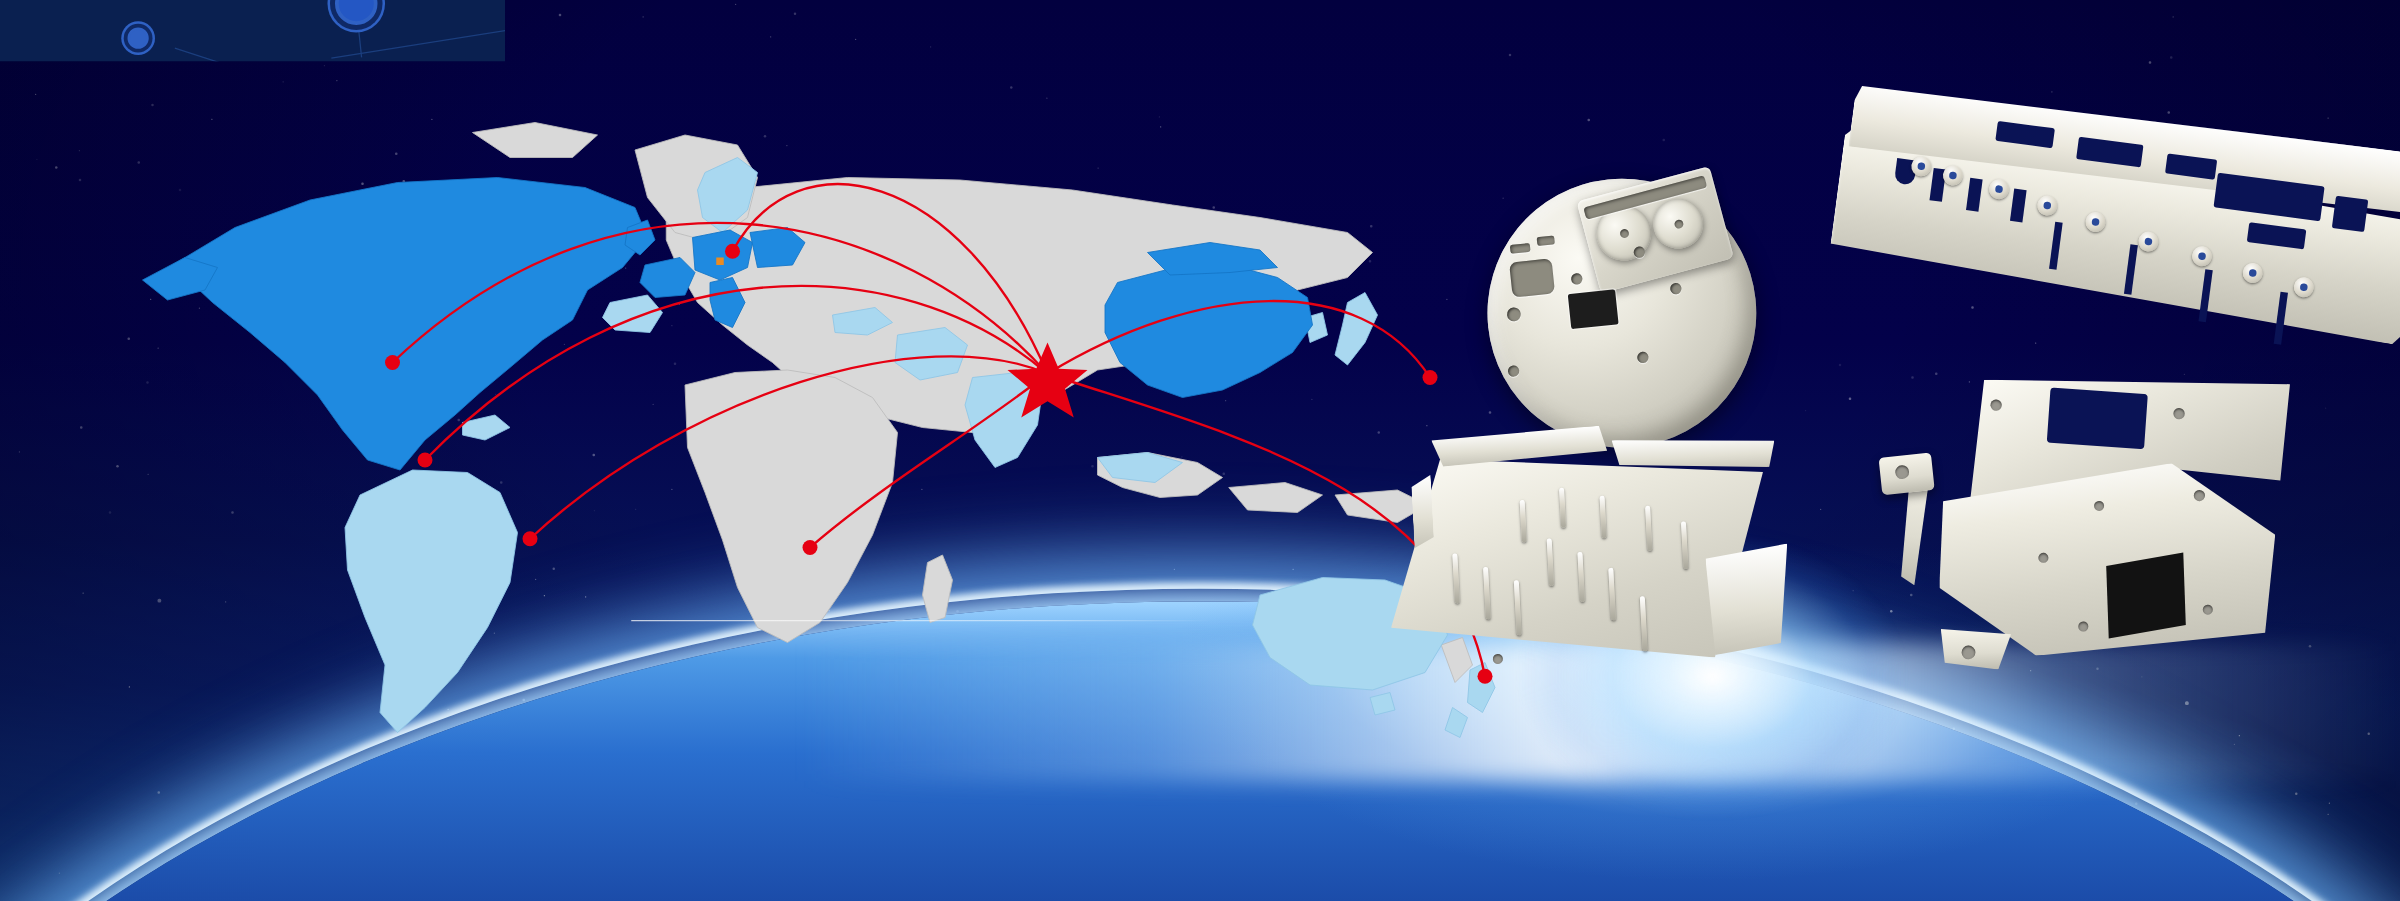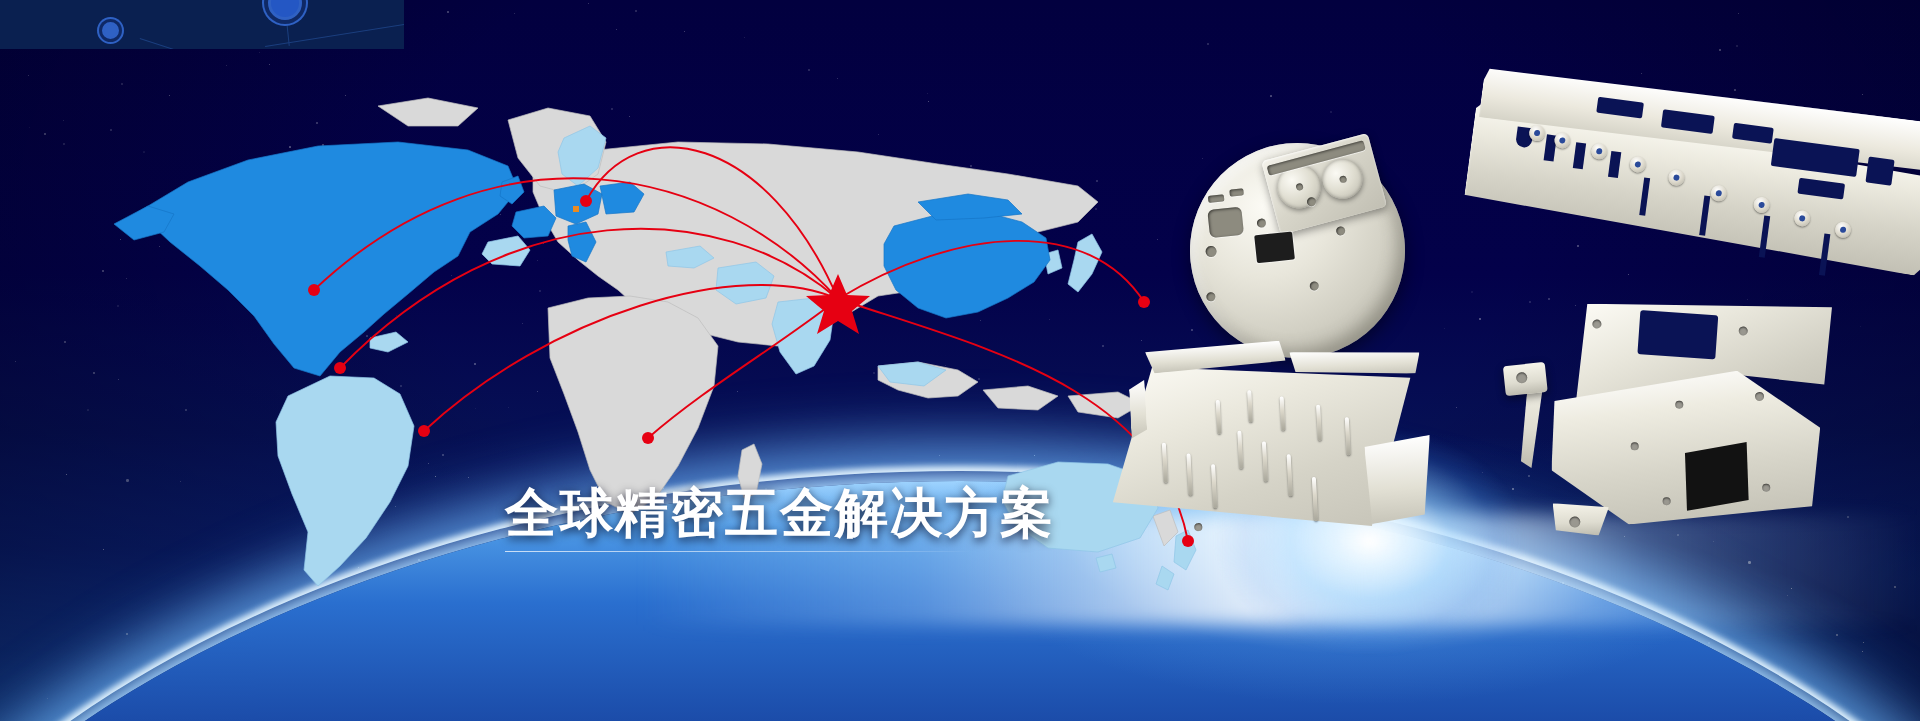--- a/index.html
+++ b/index.html
@@ -637,17 +637,16 @@
       <div class="ch-hole" style="left:246px;top:94px;width:9px;height:9px;"></div>
       <div class="ch-hole" style="left:166px;top:100px;width:8px;height:8px;"></div>
       <div class="ch-hole" style="left:120px;top:140px;width:8px;height:8px;"></div>
       <div class="ch-hole" style="left:150px;top:196px;width:8px;height:8px;"></div>
       <div class="ch-hole" style="left:250px;top:186px;width:8px;height:8px;"></div>
     </div>
 
   </div>
 
   <div class="copy">
-    <div class="headline">全球精密五金解决方案</div>
     <div class="rule"></div>
   </div>
 
 </div>
 
 </body></html>

